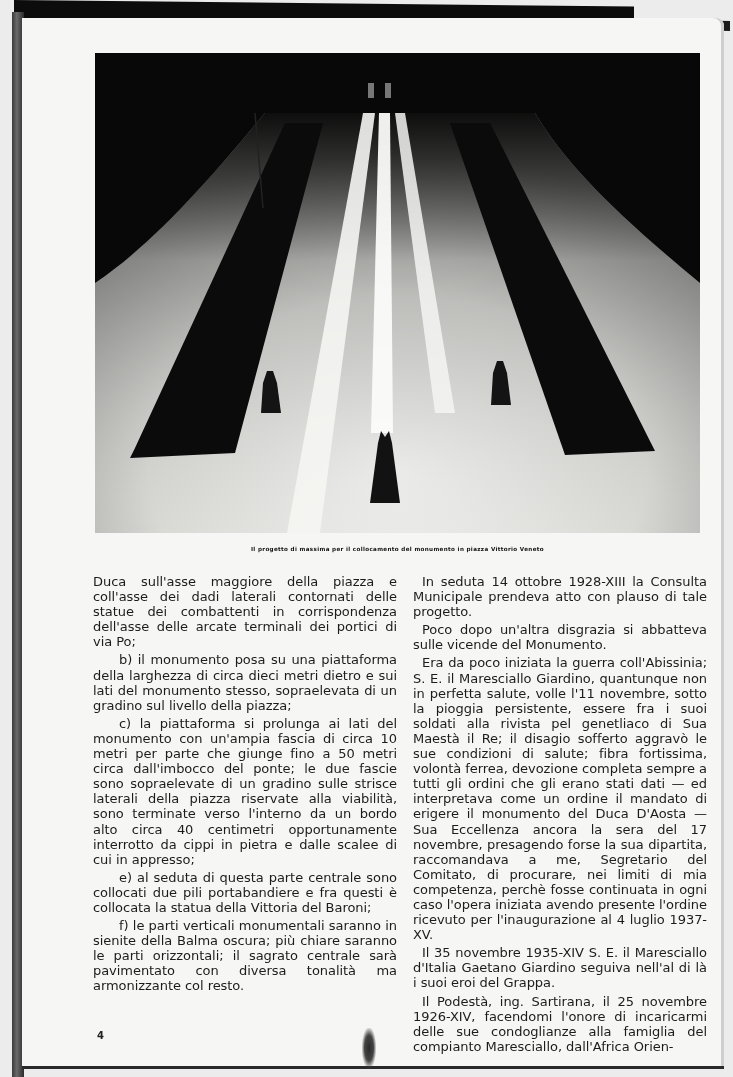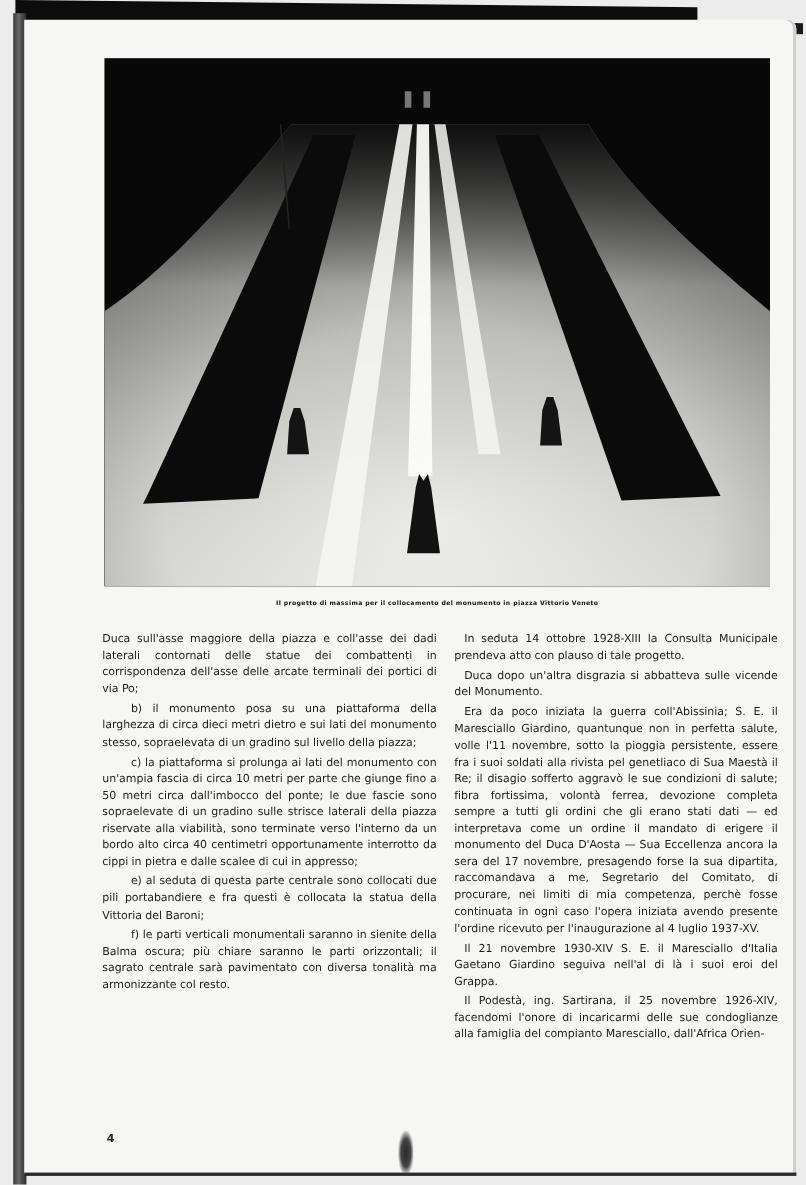--- a/index.html
+++ b/index.html
@@ -49,21 +49,21 @@
     text-align: center;
     font-family: "DejaVu Sans", sans-serif;
     font-weight: bold;
     font-size: 5.6px;
     letter-spacing: 0.35px;
     color: #111;
   }
   .col {
     position: absolute; top: 574px;
     font-family: "DejaVu Sans", sans-serif;
-    font-size: 10px;
+    font-size: 13px;
     line-height: 15.1px;
     color: #1c1c1c;
     text-align: justify;
     letter-spacing: -0.05px;
   }
   .col-left { left: 93px; width: 304px; }
   .col-right { left: 413px; width: 294px; }
   .col p { margin: 0 0 3px 0; }
   .col p.indent { text-indent: 26px; }
   .col p.indent-sm { text-indent: 9px; }
@@ -130,20 +130,20 @@
 <div class="col col-left">
   <p class="flush">Duca sull'asse maggiore della piazza e coll'asse dei dadi laterali contornati delle statue dei combattenti in corrispondenza dell'asse delle arcate terminali dei portici di via Po;</p>
   <p class="indent">b) il monumento posa su una piattaforma della larghezza di circa dieci metri dietro e sui lati del monumento stesso, sopraelevata di un gradino sul livello della piazza;</p>
   <p class="indent">c) la piattaforma si prolunga ai lati del monumento con un'ampia fascia di circa 10 metri per parte che giunge fino a 50 metri circa dall'imbocco del ponte; le due fascie sono sopraelevate di un gradino sulle strisce laterali della piazza riservate alla viabilità, sono terminate verso l'interno da un bordo alto circa 40 centimetri opportunamente interrotto da cippi in pietra e dalle scalee di cui in appresso;</p>
   <p class="indent">e) al seduta di questa parte centrale sono collocati due pili portabandiere e fra questi è collocata la statua della Vittoria del Baroni;</p>
   <p class="indent">f) le parti verticali monumentali saranno in sienite della Balma oscura; più chiare saranno le parti orizzontali; il sagrato centrale sarà pavimentato con diversa tonalità ma armonizzante col resto.</p>
 </div>
 
 <div class="col col-right">
   <p class="indent-sm">In seduta 14 ottobre 1928-XIII la Consulta Municipale prendeva atto con plauso di tale progetto.</p>
-  <p class="indent-sm">Duca dopo un'altra disgrazia si abbatteva sulle vicende del Monumento.</p>
+  <p class="indent-sm">Poco dopo un'altra disgrazia si abbatteva sulle vicende del Monumento.</p>
   <p class="indent-sm">Era da poco iniziata la guerra coll'Abissinia; S. E. il Maresciallo Giardino, quantunque non in perfetta salute, volle l'11 novembre, sotto la pioggia persistente, essere fra i suoi soldati alla rivista pel genetliaco di Sua Maestà il Re; il disagio sofferto aggravò le sue condizioni di salute; fibra fortissima, volontà ferrea, devozione completa sempre a tutti gli ordini che gli erano stati dati — ed interpretava come un ordine il mandato di erigere il monumento del Duca D'Aosta — Sua Eccellenza ancora la sera del 17 novembre, presagendo forse la sua dipartita, raccomandava a me, Segretario del Comitato, di procurare, nei limiti di mia competenza, perchè fosse continuata in ogni caso l'opera iniziata avendo presente l'ordine ricevuto per l'inaugurazione al 4 luglio 1937-XV.</p>
-  <p class="indent-sm">Il 21 novembre 1930-XIV S. E. il Maresciallo d'Italia Gaetano Giardino seguiva nell'al di là i suoi eroi del Grappa.</p>
+  <p class="indent-sm">Il 35 novembre 1935-XIV S. E. il Maresciallo d'Italia Gaetano Giardino seguiva nell'al di là i suoi eroi del Grappa.</p>
   <p class="indent-sm">Il Podestà, ing. Sartirana, il 25 novembre 1926-XIV, facendomi l'onore di incaricarmi delle sue condoglianze alla famiglia del compianto Maresciallo, dall'Africa Orien-</p>
 </div>
 
 <div class="page-number">4</div>
 <div class="binding-smudge"></div>
 
 </body></html>

